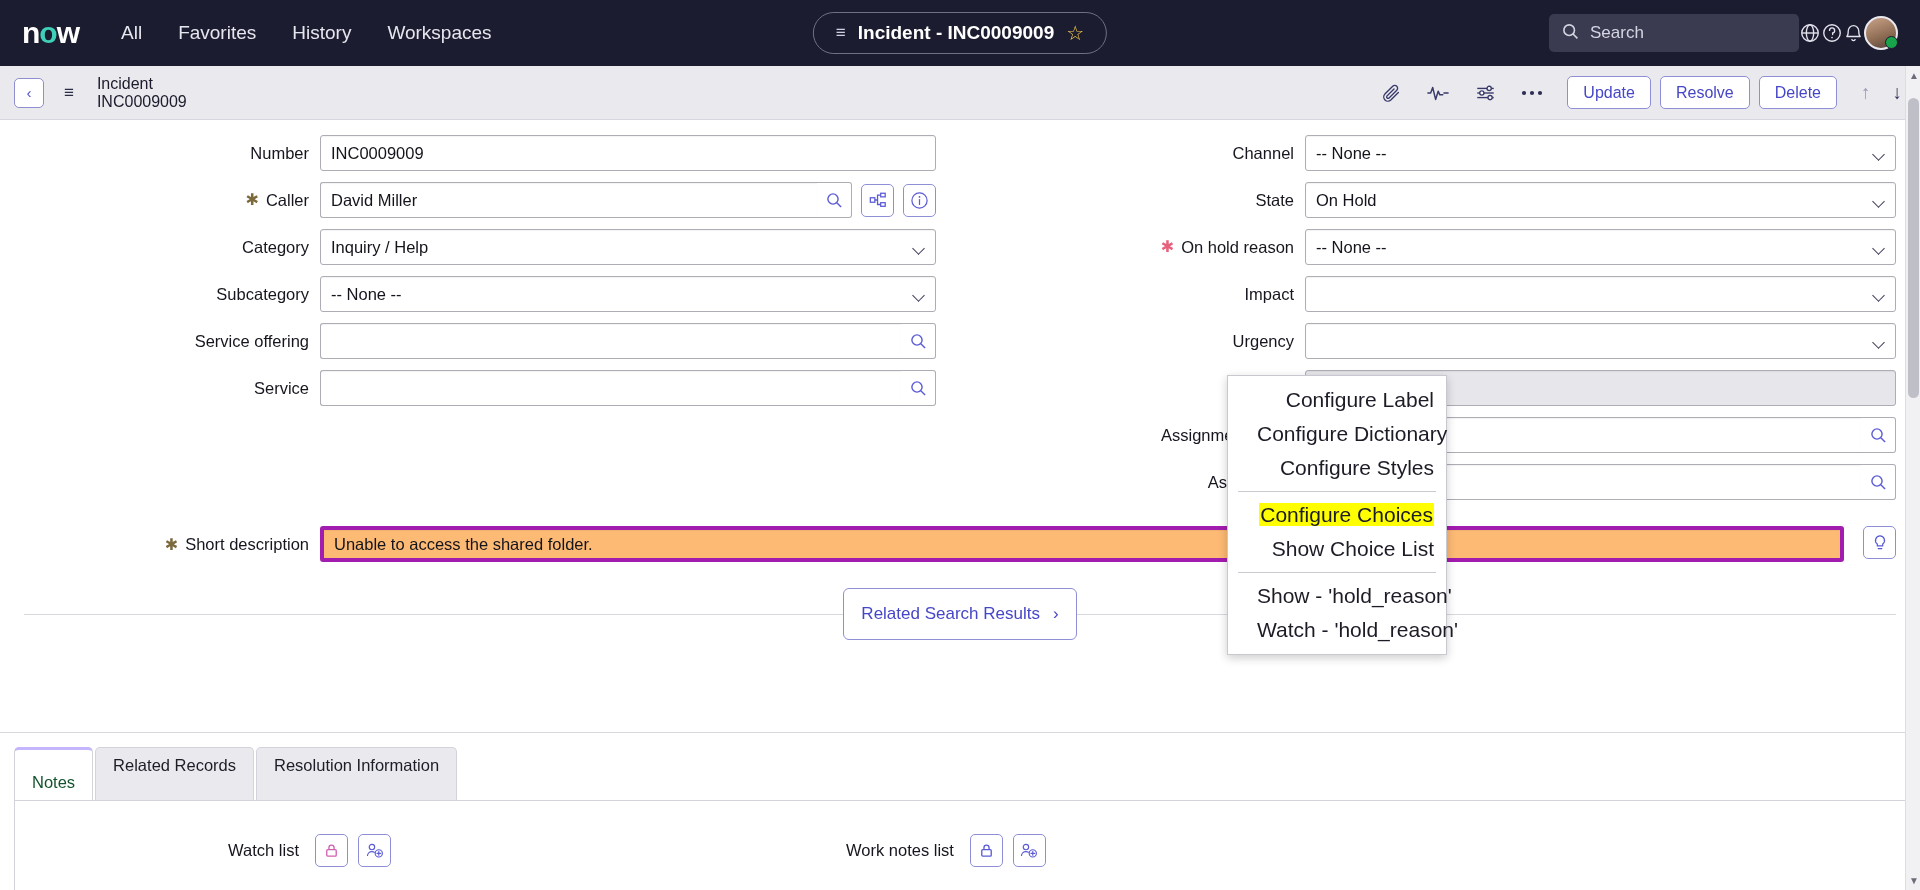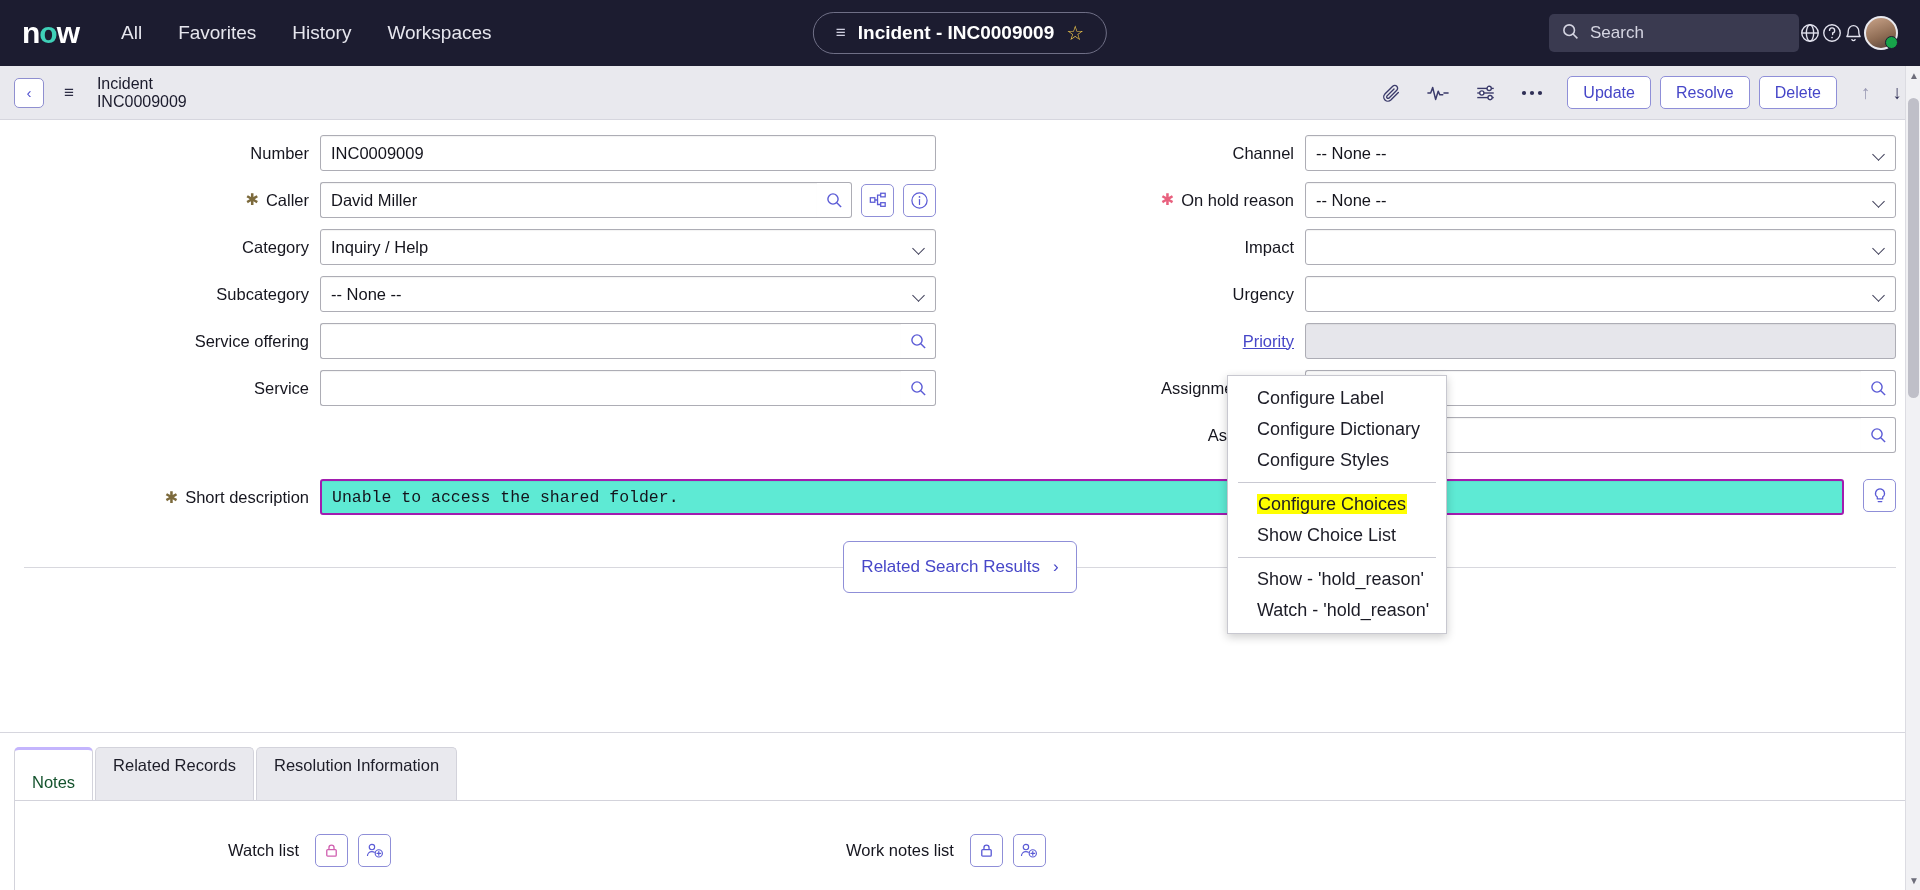--- a/index.html
+++ b/index.html
@@ -220,51 +220,51 @@
     background: #fff;
     color: #5b5bd6;
     display: flex; align-items: center; justify-content: center;
     cursor: pointer; flex: none;
   }
 
   .fullrow { display: flex; align-items: flex-start; margin-top: 16px; }
   .fullrow .flabel { width: 320px; padding-top: 9px; height: auto; }
   .fullrow .fctl { padding-right: 24px; }
   .ta {
-    border: 2px solid #a21caf;
+    border: 4px solid #a21caf;
     border-radius: 3px;
-    background: #5eead4;
+    background: #fdba74;
     padding: 8px 10px;
     font-size: 16.5px;
     color: #14141c;
     width: 100%;
     box-shadow: inset 0 1px 1px rgba(0,0,0,.05);
-    font-family: Liberation Mono, monospace;
   }
   .ta.sd { height: 36px; display: flex; align-items: center; padding: 0 10px; }
   .ta.desc { height: 70px; }
 
   
   .ctxmenu {
     position: absolute;
     left: 1227px;
     top: 255px;
     width: 220px;
     background: #ffffff;
     border: 1px solid #c8c8d0;
     box-shadow: 0 3px 9px rgba(0,0,0,.20);
     padding: 7px 0;
     z-index: 40;
   }
   .ctxitem {
     padding: 5px 12px 5px 29px;
-    font-size: 18px;
+    font-size: 21px;
     color: #1c1c26;
     cursor: pointer;
     white-space: nowrap;
+    text-align: right;
   }
   .ctxitem .hl { background: #ffff00; padding: 0 1px; }
   .ctxsep { height: 1px; background: #c9c9d2; margin: 6px 10px; }
 
   
   .rsr-wrap {
     position: relative;
     display: flex; align-items: center; justify-content: center;
     margin-top: 26px;
   }
@@ -563,20 +563,28 @@
 
       <div class="frow">
         <div class="flabel">
             <span>Channel</span>
           </div>
         <div class="fctl">
             <div class="sel">-- None --</div>
           </div>
       </div>
 
+      <div class="frow">
+        <div class="flabel">
+            <span>State</span>
+          </div>
+        <div class="fctl">
+            <div class="sel">On Hold</div>
+          </div>
+      </div>
 
       <div class="frow">
         <div class="flabel">
           <span class="req">✱</span>
           <span>On hold reason</span>
         </div>
         <div class="fctl">
             <div class="sel">-- None --</div>
           </div>
       </div>

